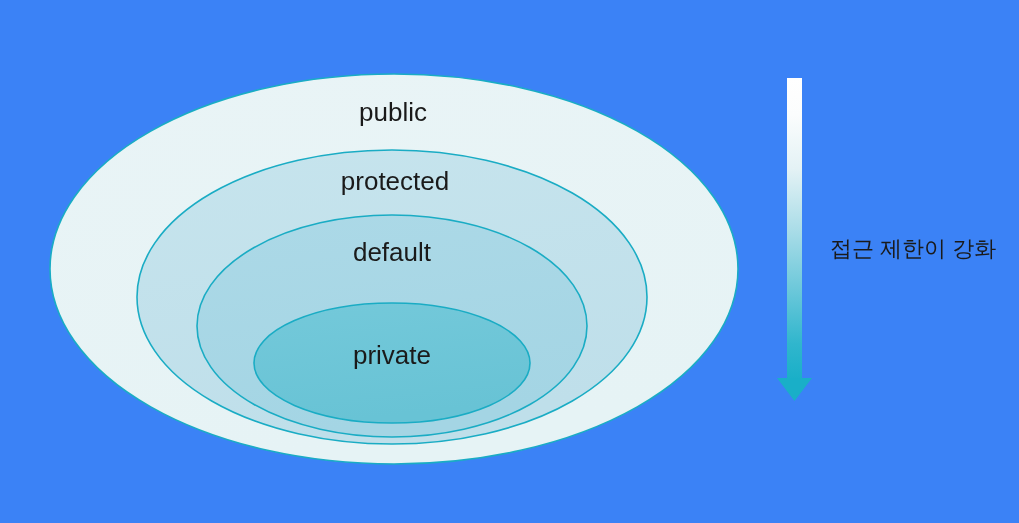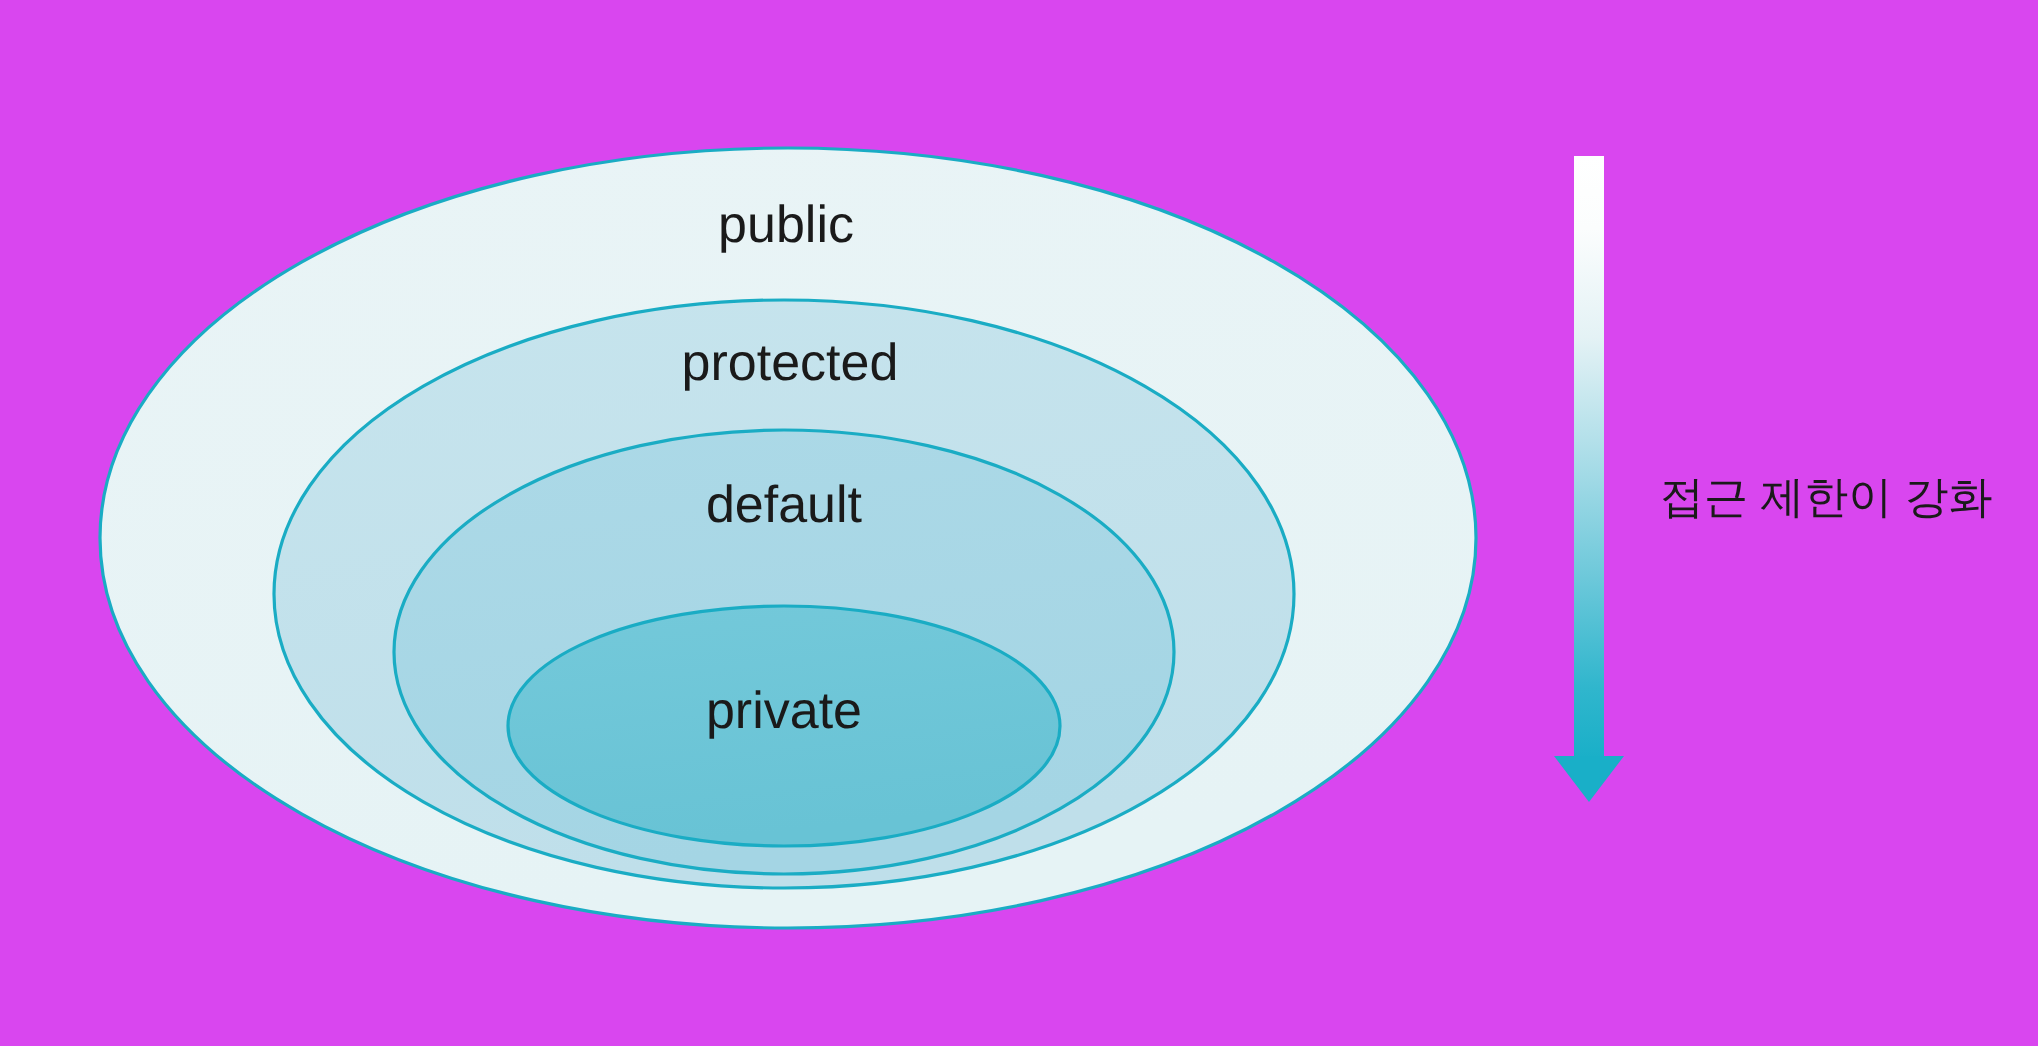--- a/index.html
+++ b/index.html
@@ -7,21 +7,21 @@
     padding: 0;
     background: #ffffff;
   }
   body {
     font-family: "Liberation Sans", sans-serif;
   }
   #stage {
     position: relative;
     width: 1019px;
     height: 523px;
-    background: #d946ef;
+    background: #3b82f6;
     overflow: hidden;
   }
   #diagram-svg {
     position: absolute;
     left: 0;
     top: 0;
     width: 1019px;
     height: 523px;
   }
   .scope-label {

